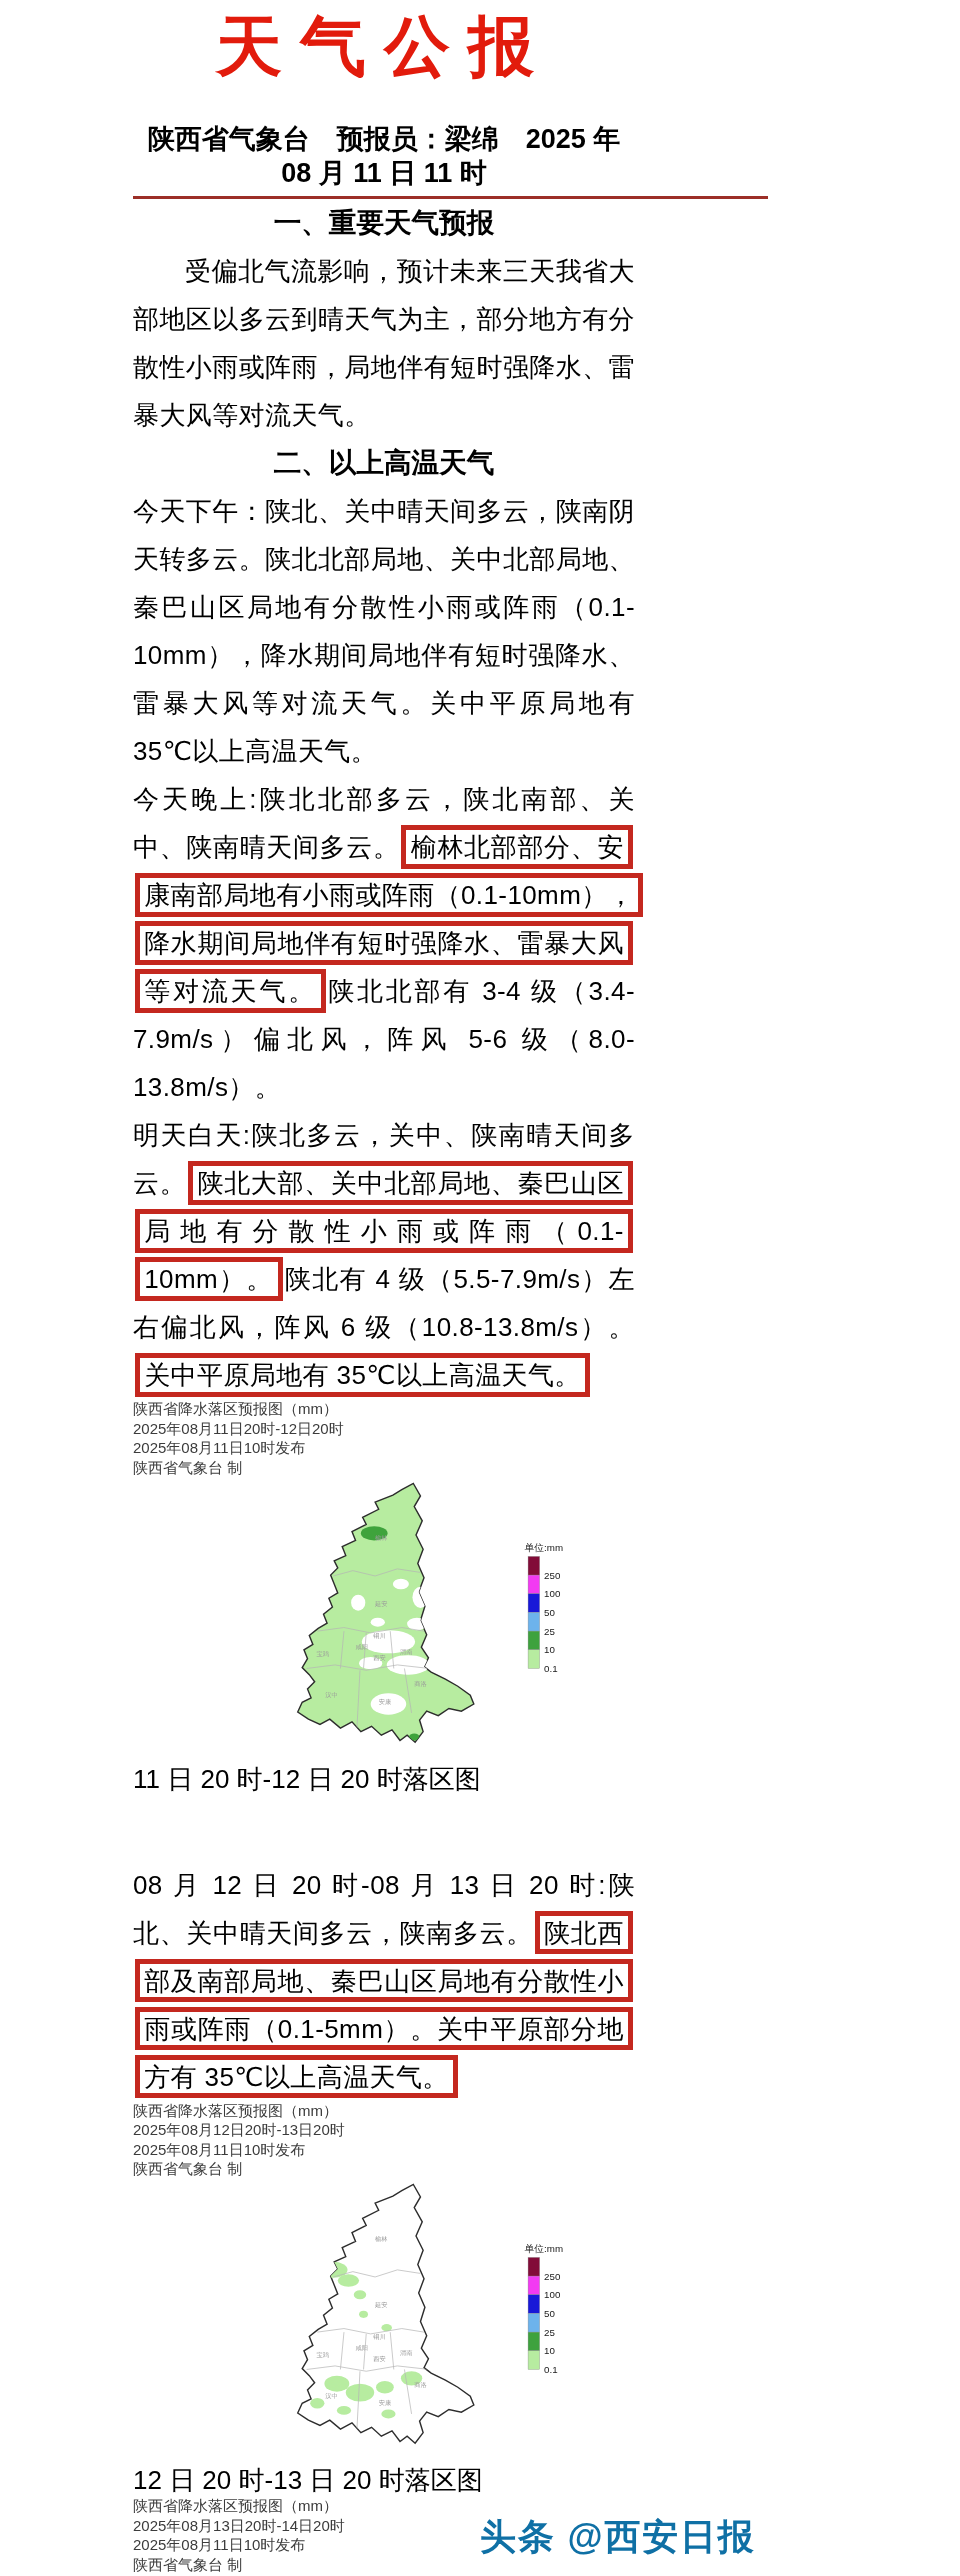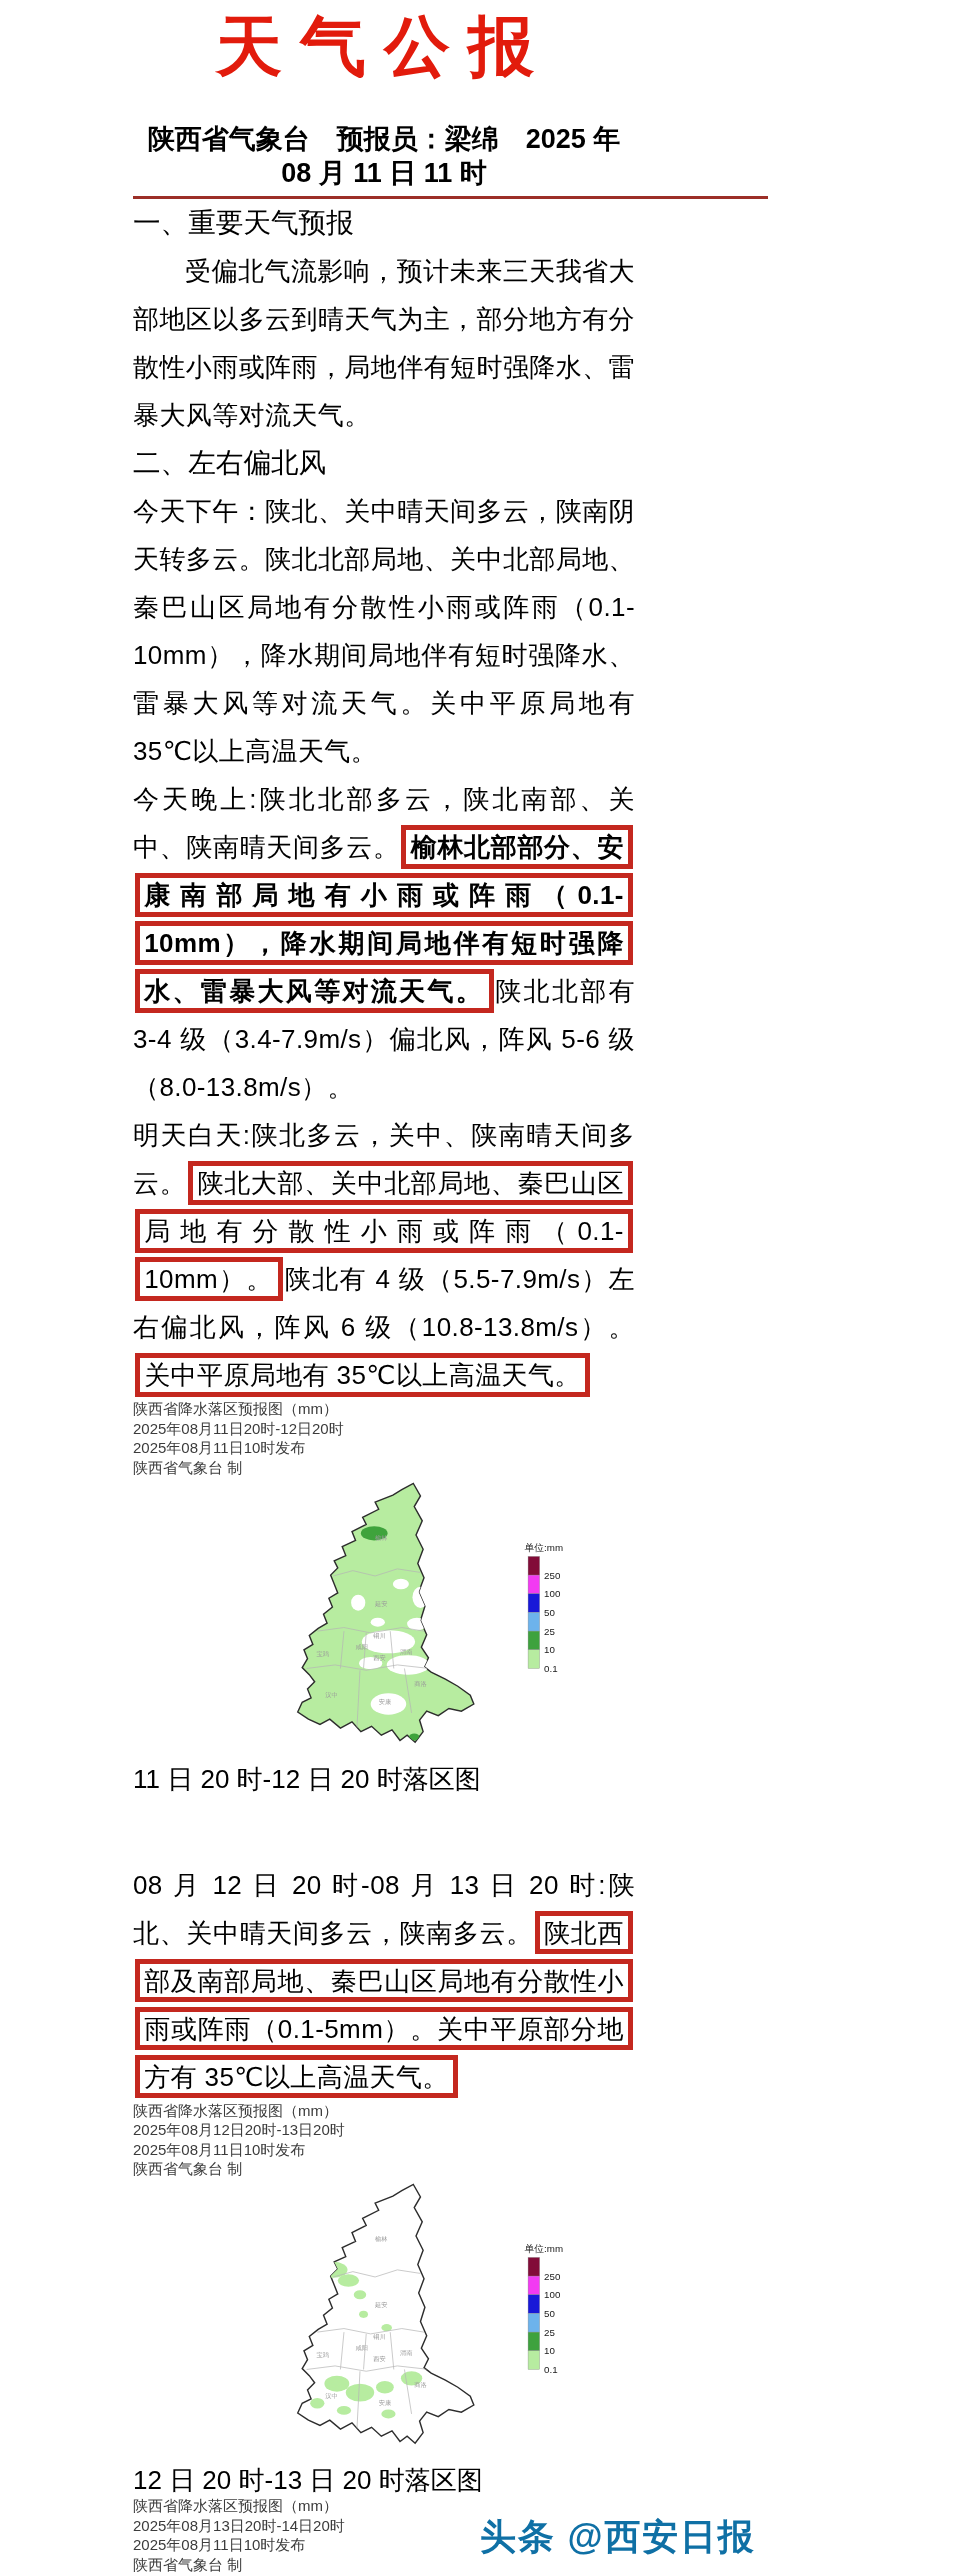--- a/index.html
+++ b/index.html
@@ -7,21 +7,21 @@
   body { width:960px; height:2576px; overflow:hidden;
          font-family:"Liberation Sans","DejaVu Sans",sans-serif; color:#000; }
   .page { position:relative; width:768px; height:2576px; padding:5.3px 133px 0 133px; overflow:hidden; }
 
   .title { text-align:center; font-size:66px; font-weight:bold; letter-spacing:18px;
            line-height:1.2; margin-top:1.8px; }
   .subtitle-wrap { margin-top:36px; text-align:center; }
   .subtitle { font-size:27px; font-weight:bold; line-height:34px; }
   .subtitle-rule { width:694px; height:3.6px; margin:5.3px auto 0 auto; }
 
-  .heading { font-size:27.6px; font-weight:normal; line-height:48px; margin:0; }
+  .heading { font-size:27.6px; font-weight:bold; line-height:48px; margin:0;text-align:center; }
   .para { font-size:26px; line-height:48px; margin:0; text-align:justify; letter-spacing:0.4px; }
   .para.indent { text-indent:2em; }
   .hl { border:5.3px solid; padding:1.8px 4.4px; margin:0 1.8px;
         -webkit-box-decoration-break:clone; box-decoration-break:clone; }
 
   figure.map-fig { margin:0; }
   .fig1 { margin-top:12.4px; } .fig2 { margin-top:9px; } .fig3 { margin-top:7.1px; }
   .map-header { font-size:15px; line-height:19.6px; color:#3c3c3c; }
   .mapsvg { display:block; margin:0 auto; width:498px; height:276px; }
   .map-caption { font-size:26px; font-weight:normal; line-height:32px; margin-top:9px; }
@@ -56,24 +56,24 @@
 
   <div class="subtitle-wrap">
     <div class="subtitle">陕西省气象台　预报员：梁绵　2025 年 08 月 11 日 11 时</div>
     <div class="subtitle-rule" style="background: rgb(156, 47, 40);"></div>
   </div>
 
   <div class="heading">一、重要天气预报</div>
 
   <p class="para indent"><span>受偏北气流影响，预计未来三天我省大部地区以多云到晴天气为主，部分地方有分散性小雨或阵雨，局地伴有短时强降水、雷暴大风等对流天气。</span></p>
 
-  <div class="heading">二、左右偏北风</div>
+  <div class="heading">二、以上高温天气</div>
 
   <p class="para"><span>今天下午：陕北、关中晴天间多云，陕南阴天转多云。陕北北部局地、关中北部局地、秦巴山区局地有分散性小雨或阵雨（0.1-10mm），降水期间局地伴有短时强降水、雷暴大风等对流天气。关中平原局地有 35℃以上高温天气。</span></p>
-  <p class="para"><span>今天晚上:陕北北部多云，陕北南部、关中、陕南晴天间多云。</span><span class="hl" style="border-color: rgb(196, 40, 31); font-weight: bold;">榆林北部部分、安康南部局地有小雨或阵雨（0.1-10mm），降水期间局地伴有短时强降水、雷暴大风等对流天气。</span><span>陕北北部有 3-4 级（3.4-7.9m/s）偏北风，阵风 5-6 级（8.0-13.8m/s）。</span></p>
+  <p class="para"><span>今天晚上:陕北北部多云，陕北南部、关中、陕南晴天间多云。</span><span class="hl" style="border-color: rgb(196, 40, 31);">榆林北部部分、安康南部局地有小雨或阵雨（0.1-10mm），降水期间局地伴有短时强降水、雷暴大风等对流天气。</span><span>陕北北部有 3-4 级（3.4-7.9m/s）偏北风，阵风 5-6 级（8.0-13.8m/s）。</span></p>
   <p class="para"><span>明天白天:陕北多云，关中、陕南晴天间多云。</span><span class="hl" style="border-color: rgb(196, 40, 31);">陕北大部、关中北部局地、秦巴山区局地有分散性小雨或阵雨（0.1-10mm）。</span><span>陕北有 4 级（5.5-7.9m/s）左右偏北风，阵风 6 级（10.8-13.8m/s）。</span><span class="hl" style="border-color: rgb(196, 40, 31);">关中平原局地有 35℃以上高温天气。</span></p>
 
   <figure class="map-fig fig1">
     <div class="map-header">
         <div>陕西省降水落区预报图（mm）</div>
         <div>2025年08月11日20时-12日20时</div>
         <div>2025年08月11日10时发布</div>
         <div>陕西省气象台 制</div>
       </div>
     <svg class="mapsvg" viewBox="0 0 560 310">

